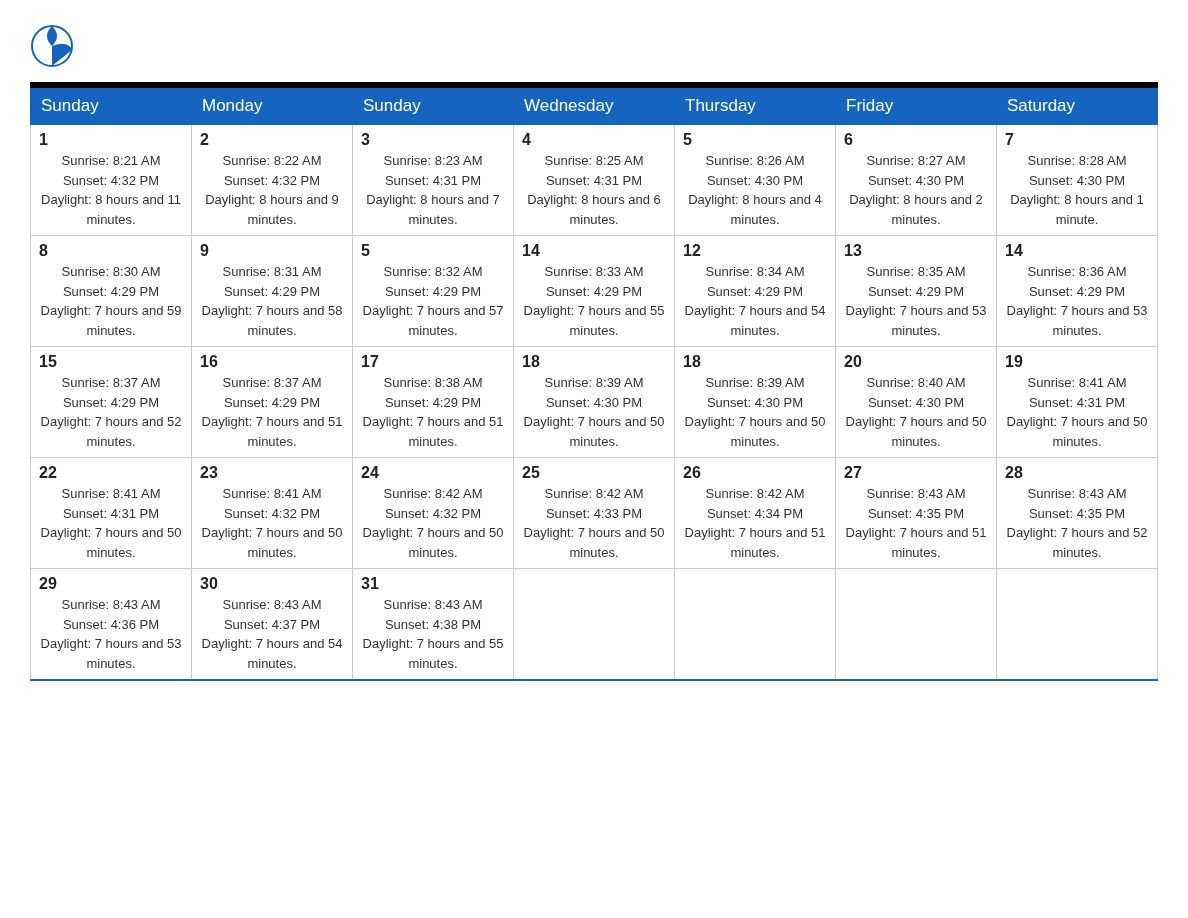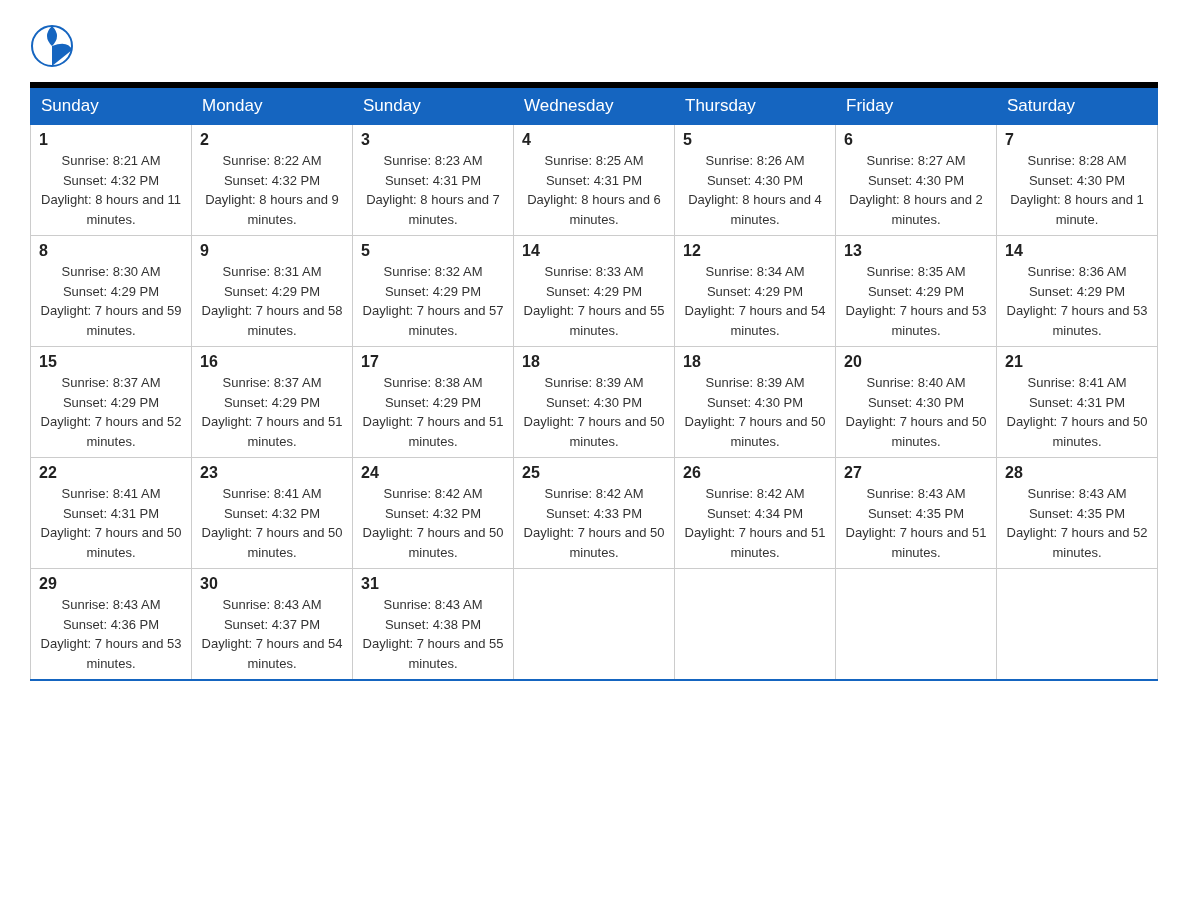--- a/index.html
+++ b/index.html
@@ -293,21 +293,21 @@
       </td>
         <td>
         <span class="day-num">20</span>
         <div class="day-info">
           Sunrise: 8:40 AM<br>
           Sunset: 4:30 PM<br>
           Daylight: 7 hours and 50 minutes.
         </div>
       </td>
         <td>
-        <span class="day-num">21</span>
+        <span class="day-num">19</span>
         <div class="day-info">
           Sunrise: 8:41 AM<br>
           Sunset: 4:31 PM<br>
           Daylight: 7 hours and 50 minutes.
         </div>
       </td>
       </tr>
       <tr>
         <td>
         <span class="day-num">22</span>

